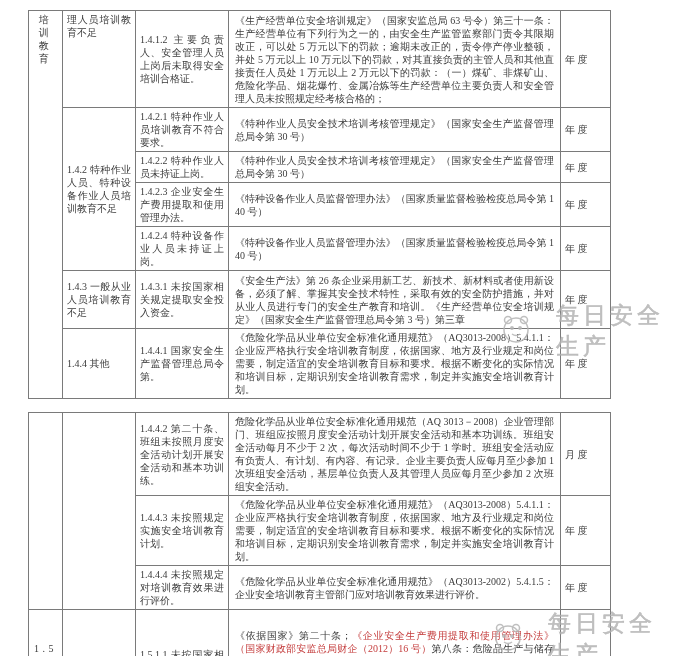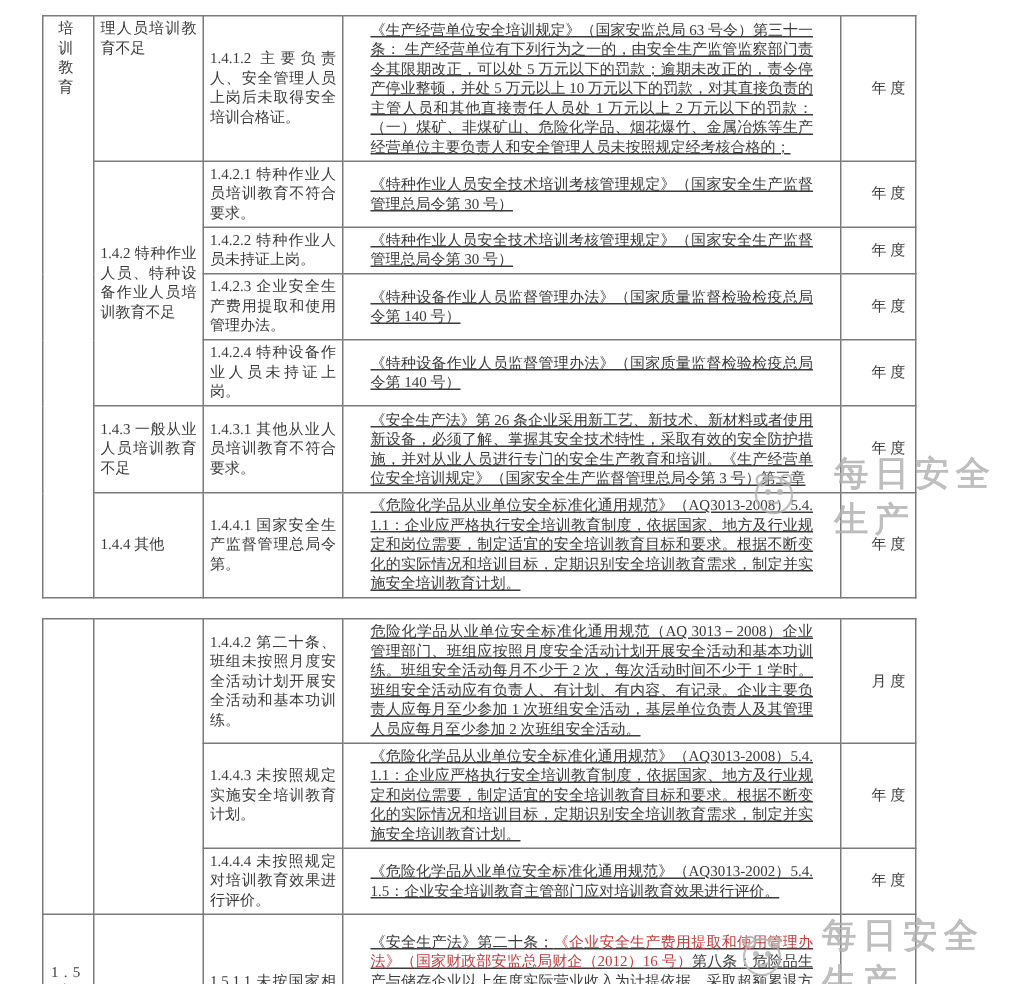--- a/index.html
+++ b/index.html
@@ -5,22 +5,22 @@
   html,body{margin:0;padding:0;}
   body{background:#ffffff;font-family:"Liberation Serif","DejaVu Serif",serif;}
   .page{position:relative;width:673px;height:656px;background:#ffffff;overflow:hidden;}
   table{border-collapse:collapse;table-layout:fixed;width:582px;margin-left:28px;}
   .tbl1{margin-top:10px;border-radius:17px;}
   .tbl2{margin-top:13px;}
   td{border:1px solid #7a7a7a;vertical-align:middle;color:#3b3b3b;
      font-size:10px;line-height:13px;padding:2px 4px;word-break:break-all;}
   td.c1{text-align:center;letter-spacing:0.35em;white-space:pre-line;}
   td.c2,td.c3{text-align:justify;}
-  td.c4{padding:2px 18px;text-align:justify;text-decoration:underline;}
-  td.c5{text-align:right;letter-spacing:0.25em;}
+  td.c4{padding:2px 6px;text-align:justify;}
+  td.c5{text-align:left;letter-spacing:0.25em;}
   td.vtop{vertical-align:top;}
   .red{color:#c43c3c;}
   
   .h97{height:97px;}.h36{height:36px;}.h29{height:29px;margin-left:48px;}.h38{height:38px;}
   .h42{height:42px;margin-top:46px;}.h58{height:58px;}.h45{height:45px;}
   .h69{height:69px;}.h55{height:55px;}.h129{height:129px;}
   
   .wm{position:absolute;display:flex;align-items:center;gap:22px;
       color:#b5b5b5;opacity:0.85;pointer-events:none;}
   .wm .wm-text{font-size:23px;letter-spacing:4px;font-family:"Liberation Sans","DejaVu Sans",sans-serif;
@@ -66,21 +66,21 @@
       <td class="c4">《特种设备作业人员监督管理办法》（国家质量监督检验检疫总局令第 140 号）</td>
       <td class="c5">年度</td>
     </tr>
     <tr class="h42">
       <td class="c3">1.4.2.4 特种设备作业人员未持证上岗。</td>
       <td class="c4">《特种设备作业人员监督管理办法》（国家质量监督检验检疫总局令第 140 号）</td>
       <td class="c5">年度</td>
     </tr>
     <tr class="h58">
       <td class="c2">1.4.3 一般从业人员培训教育不足</td>
-      <td class="c3">1.4.3.1 其他从业人员培训教育不符合要求。</td>
+      <td class="c3">1.4.3.1 未按国家相关规定提取安全投入资金。</td>
       <td class="c4">《安全生产法》第 26 条企业采用新工艺、新技术、新材料或者使用新设备，必须了解、掌握其安全技术特性，采取有效的安全防护措施，并对从业人员进行专门的安全生产教育和培训。《生产经营单位安全培训规定》（国家安全生产监督管理总局令第 3 号）第三章</td>
       <td class="c5">年度</td>
     </tr>
     <tr class="h45">
       <td class="c2">1.4.4 其他</td>
       <td class="c3">1.4.4.1 国家安全生产监督管理总局令第。</td>
       <td class="c4">《危险化学品从业单位安全标准化通用规范》（AQ3013-2008）5.4.1.1：企业应严格执行安全培训教育制度，依据国家、地方及行业规定和岗位需要，制定适宜的安全培训教育目标和要求。根据不断变化的实际情况和培训目标，定期识别安全培训教育需求，制定并实施安全培训教育计划。</td>
       <td class="c5">年度</td>
     </tr>
   </tbody>
@@ -112,21 +112,21 @@
       <td class="c4">《危险化学品从业单位安全标准化通用规范》（AQ3013-2002）5.4.1.5：企业安全培训教育主管部门应对培训教育效果进行评价。</td>
       <td class="c5">年度</td>
     </tr>
     <tr class="h129">
       <td class="c1">1.5
 安全
 投入</td>
       <td class="c2">1.5.1 安全投入不足</td>
       <td class="c3">1.5.1.1 未按国家相关规定提取安全投入资金，保证必要的安全投入等。</td>
       <td class="c4">
-        <span>《安全生产法》第二十条；</span><span class="red">《企业安全生产费用提取和使用管理办法》（国家财政部安监总局财企（2012）16 号）</span><span>第八条：危险品生产与储存企业以上年度实际营业收入为计提依据，采取超额累退方式按照以下标准平均逐月提取：（一）营业收入不超过 1000 万元的，按照 4%提取；（二）营业收入超过 1000 万元至 1 亿元的部分，按照 2%提取；（三）营业收入超过 1 亿元至 10 亿元的部分，按照 0.5%提取；（四）营业收入超过 10 亿元的部分，按照 0.2%提取。</span>
+        <span>《依据国家》第二十条；</span><span class="red">《企业安全生产费用提取和使用管理办法》（国家财政部安监总局财企（2012）16 号）</span><span>第八条：危险品生产与储存企业以上年度实际营业收入为计提依据，采取超额累退方式按照以下标准平均逐月提取：（一）营业收入不超过 1000 万元的，按照 4%提取；（二）营业收入超过 1000 万元至 1 亿元的部分，按照 2%提取；（三）营业收入超过 1 亿元至 10 亿元的部分，按照 0.5%提取；（四）营业收入超过 10 亿元的部分，按照 0.2%提取。</span>
       </td>
       <td class="c5">年度</td>
     </tr>
   </tbody>
     </table>
 
   <div class="wm wm1">
     <span>
       <svg width="36" height="36" viewBox="0 0 36 36" fill="none" stroke="#b5b5b5" stroke-width="1.5">
         <circle cx="18" cy="19" r="12"></circle>

